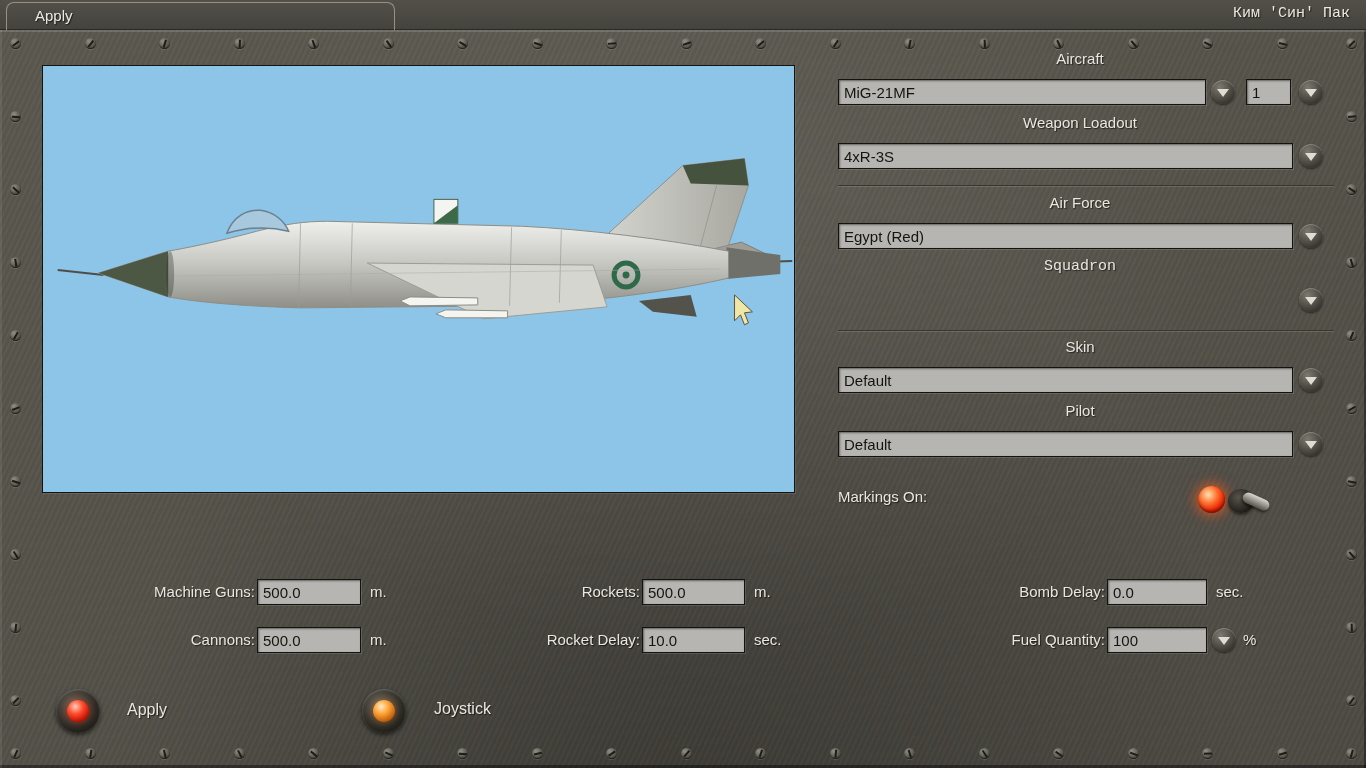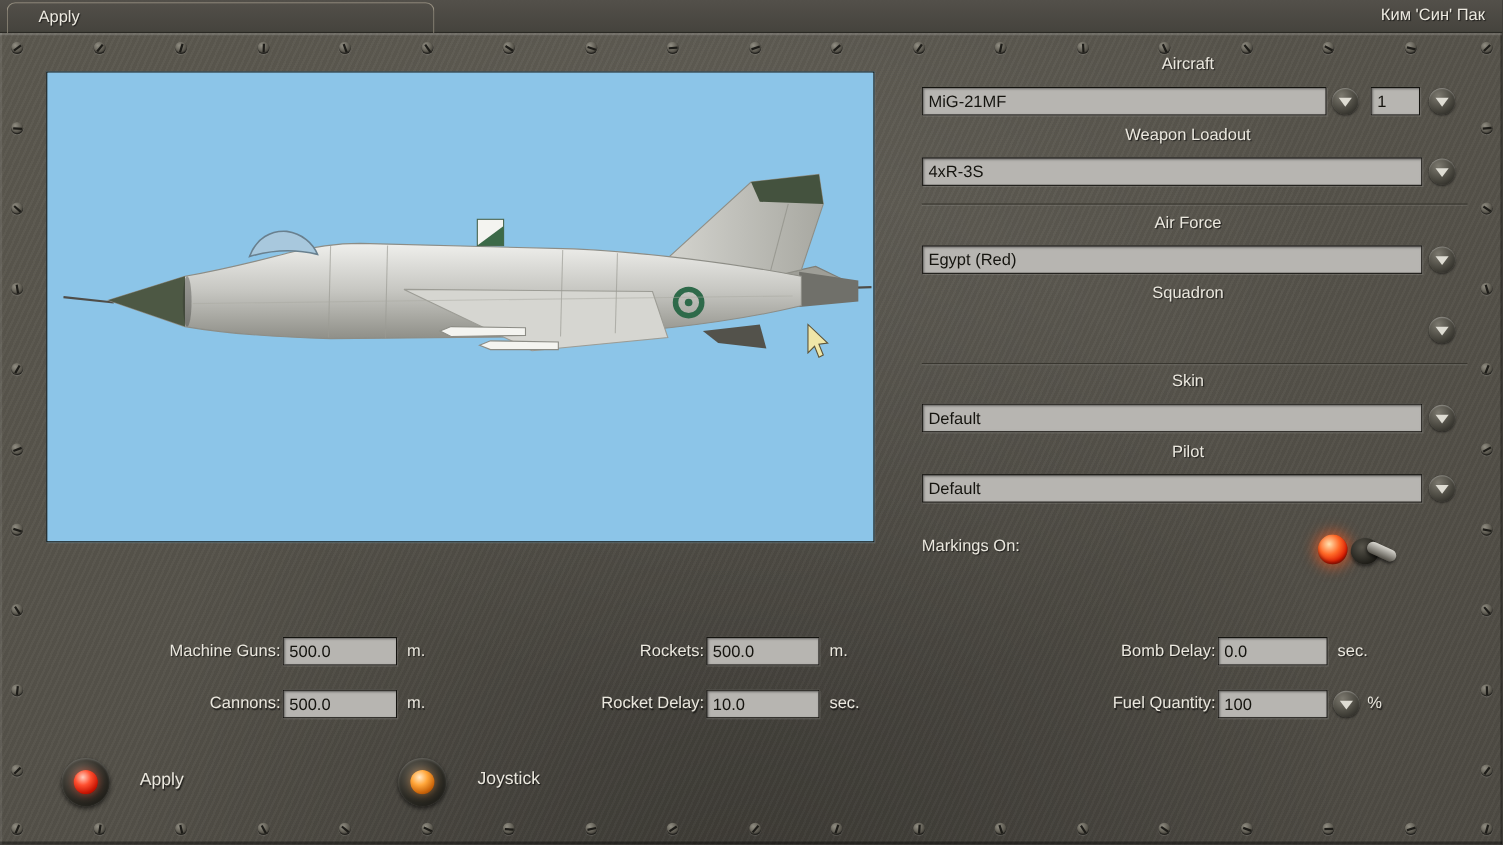--- a/index.html
+++ b/index.html
@@ -18,21 +18,21 @@
     position:absolute; left:6px; top:2px; width:389px; height:28px;
     border:1px solid #989182; border-bottom:none;
     border-radius:8px 8px 0 0; cursor:pointer;
   }
   .tab-label{
     position:absolute; left:28px; top:4px; font-size:15px; color:#ece9e0;
     text-shadow:1px 1px 1px rgba(0,0,0,.6);
   }
   .player{
     position:absolute; right:16px; top:5px; font-size:15px; color:#ece9e0;
-    text-shadow:1px 1px 1px rgba(0,0,0,.6); white-space:nowrap;
+    text-shadow:1px 1px 1px rgba(0,0,0,.6); white-space:nowrap;font-family:Liberation Mono, monospace;
   }
   
   .panel{
     position:absolute; left:0; top:30px; width:1366px; height:738px;
     background:
       repeating-linear-gradient(115deg, rgba(255,255,255,.022) 0 2px, rgba(0,0,0,.025) 2px 5px),
       radial-gradient(ellipse at 50% 30%, rgba(255,255,255,.06), rgba(255,255,255,0) 55%),
       radial-gradient(ellipse at 50% 115%, rgba(0,0,0,.28), rgba(0,0,0,0) 60%),
       linear-gradient(160deg,#5b584f 0%,#55524a 50%,#4d4a43 100%);
     box-shadow: inset 0 2px 0 rgba(255,255,255,.14), inset 2px 0 0 rgba(255,255,255,.08),
@@ -379,21 +379,21 @@
       </button>
 
     <div class="hr" style="top:155px;"></div>
 
     <div class="lbl c" style="left:838px;top:164px;width:484px;">Air Force</div>
     <input class="tin" style="left: 838px; top: 193px; width: 455px;" value="Egypt (Red)">
     <button class="dd-btn" style="left:1299px;top:194px;">
         <span class="tri"></span>
       </button>
 
-    <div class="lbl c" style="left:838px;top:228px;width:484px;">Squadron</div>
+    <div class="lbl c" style="left:838px;top:228px;width:484px;font-family:Liberation Mono, monospace;">Squadron</div>
     <button class="dd-btn" style="left:1299px;top:258px;">
         <span class="tri"></span>
       </button>
 
     <div class="hr" style="top:300px;"></div>
 
     <div class="lbl c" style="left:838px;top:308px;width:484px;">Skin</div>
     <input class="tin" style="left: 838px; top: 337px; width: 455px;" value="Default">
     <button class="dd-btn" style="left:1299px;top:338px;">
         <span class="tri"></span>

